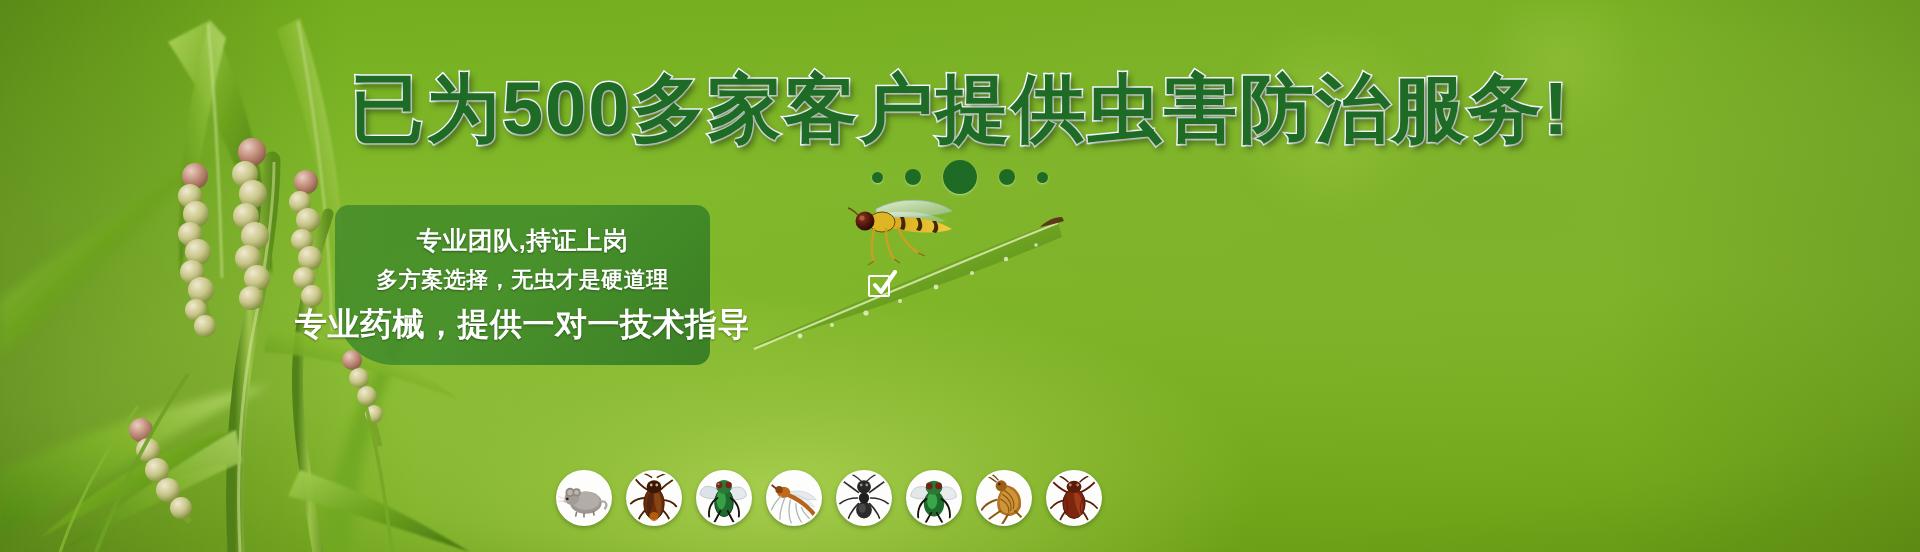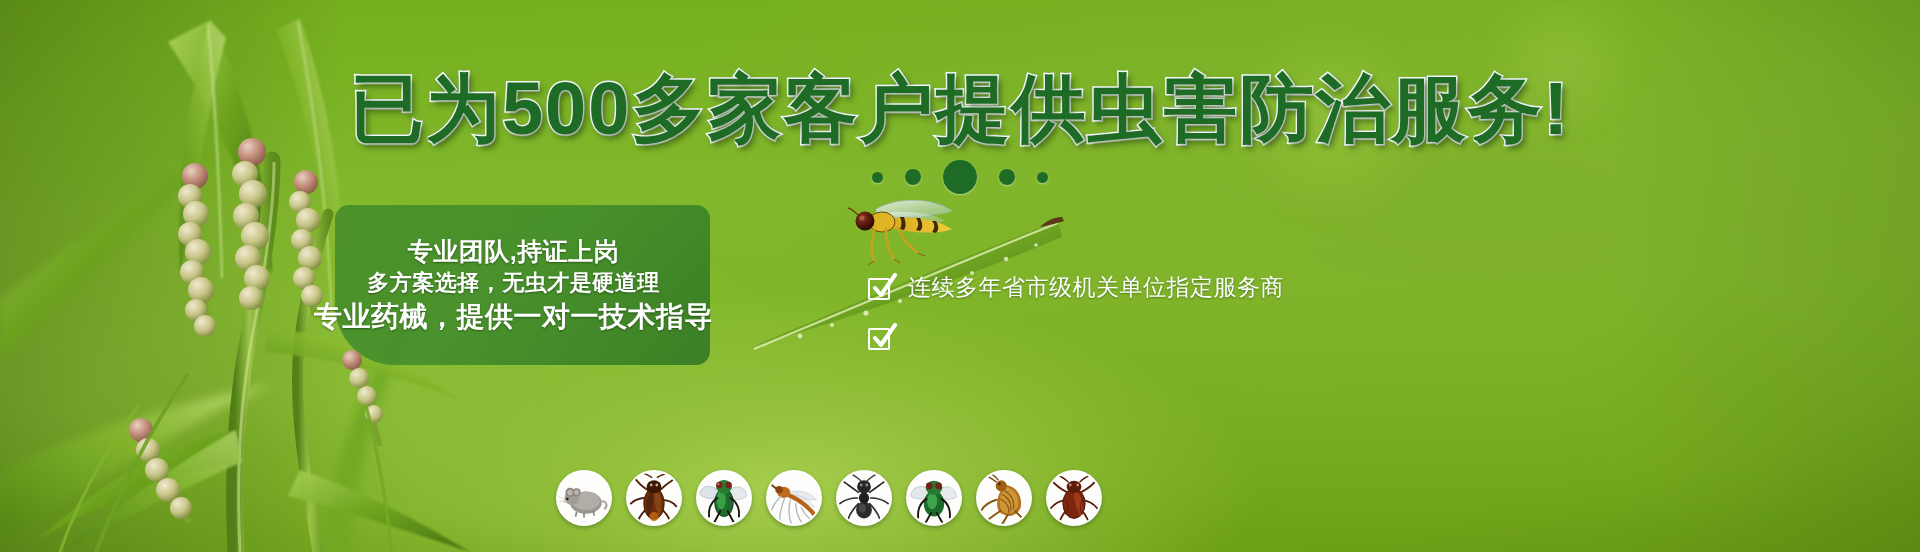--- a/index.html
+++ b/index.html
@@ -82,34 +82,34 @@
   .dot.l { width:34px; height:34px; }
 
   
   .panel {
     position:absolute; left:335px; top:205px;
     width:375px; height:160px;
     background:linear-gradient(135deg, rgba(43,120,38,.62) 0%, rgba(52,132,42,.74) 45%, rgba(40,112,34,.80) 100%);
     border-radius:14px 14px 14px 60px;
   }
   .panel-lines {
-    position:absolute; left:326px; top:205px; width:375px; height:160px;
+    position:absolute; left:335px; top:205px; width:375px; height:160px;
     display:flex; flex-direction:column; justify-content:center; align-items:center;
-    gap:0;
+    gap:8px;
   }
   .pline {
     color:#ffffff;
     font-weight:700;
     white-space:nowrap;
     text-shadow:0 1px 2px rgba(18,50,8,.55);
     letter-spacing:.5px;
   }
   .pline.l1 { font-size:25px; }
   .pline.l2 { font-size:22px; }
-  .pline.l3 { font-size:28px; }
+  .pline.l3 { font-size:32px; }
 
   
   .bullets {
     position:absolute; left:868px; top:272px;
     display:flex; flex-direction:column; gap:22px;
   }
   .bullet { display:flex; align-items:center; gap:14px; }
   .cbox {
     width:26px; height:26px; position:relative; flex:0 0 auto;
   }
@@ -379,29 +379,20 @@
 
   <div class="panel"></div>
   <div class="panel-lines">
     <div class="pline l1">专业团队,持证上岗</div>
     <div class="pline l2">多方案选择，无虫才是硬道理</div>
     <div class="pline l3">专业药械，提供一对一技术指导</div>
   </div>
 
   <div class="bullets">
 
-    <div class="bullet">
-      <span class="cbox">
-        <span class="box"></span>
-        <svg class="tick" viewBox="0 0 28 28" width="28" height="28">
-          <path d="M5 15 L11 22 L25 2" fill="none" stroke="#ffffff" stroke-width="4" stroke-linecap="round" stroke-linejoin="round"></path>
-        </svg>
-      </span>
-      <span class="btext">连续多年省市级机关单位指定服务商</span>
-    </div>
 
     <div class="bullet">
       <span class="cbox">
         <span class="box"></span>
         <svg class="tick" viewBox="0 0 28 28" width="28" height="28">
           <path d="M5 15 L11 22 L25 2" fill="none" stroke="#ffffff" stroke-width="4" stroke-linecap="round" stroke-linejoin="round"></path>
         </svg>
       </span>
     </div>
 

